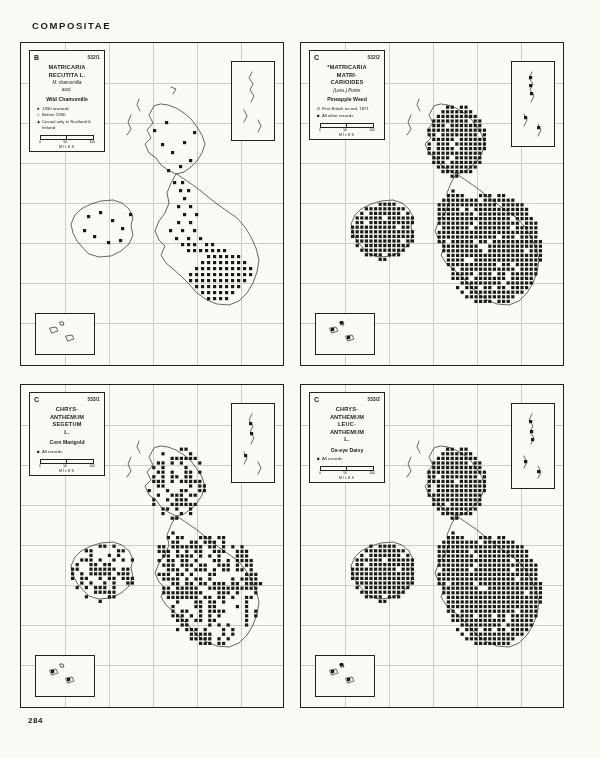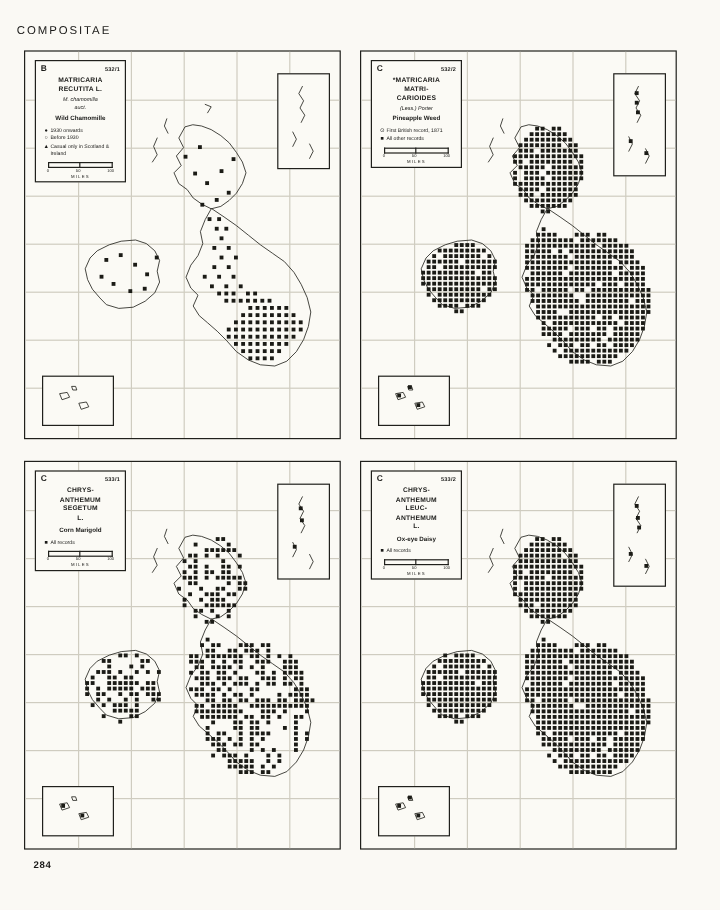--- a/index.html
+++ b/index.html
@@ -17,25 +17,25 @@
     overflow: hidden;
   }
   .page {
     position: absolute;
     left: 0; top: 0;
     width: 600px; height: 758px;
     background: #faf9f4;
   }
   .family-header {
     position: absolute;
-    left: 14px;
+    left: 32px;
     top: 20px;
     font-size: 9.5px;
     letter-spacing: 1.6px;
-    font-weight: normal;
+    font-weight: bold;
     color: #1a1a18;
   }
   .page-number {
     position: absolute;
     left: 28px;
     top: 716px;
     font-size: 8px;
     font-weight: bold;
     letter-spacing: 0.5px;
   }

